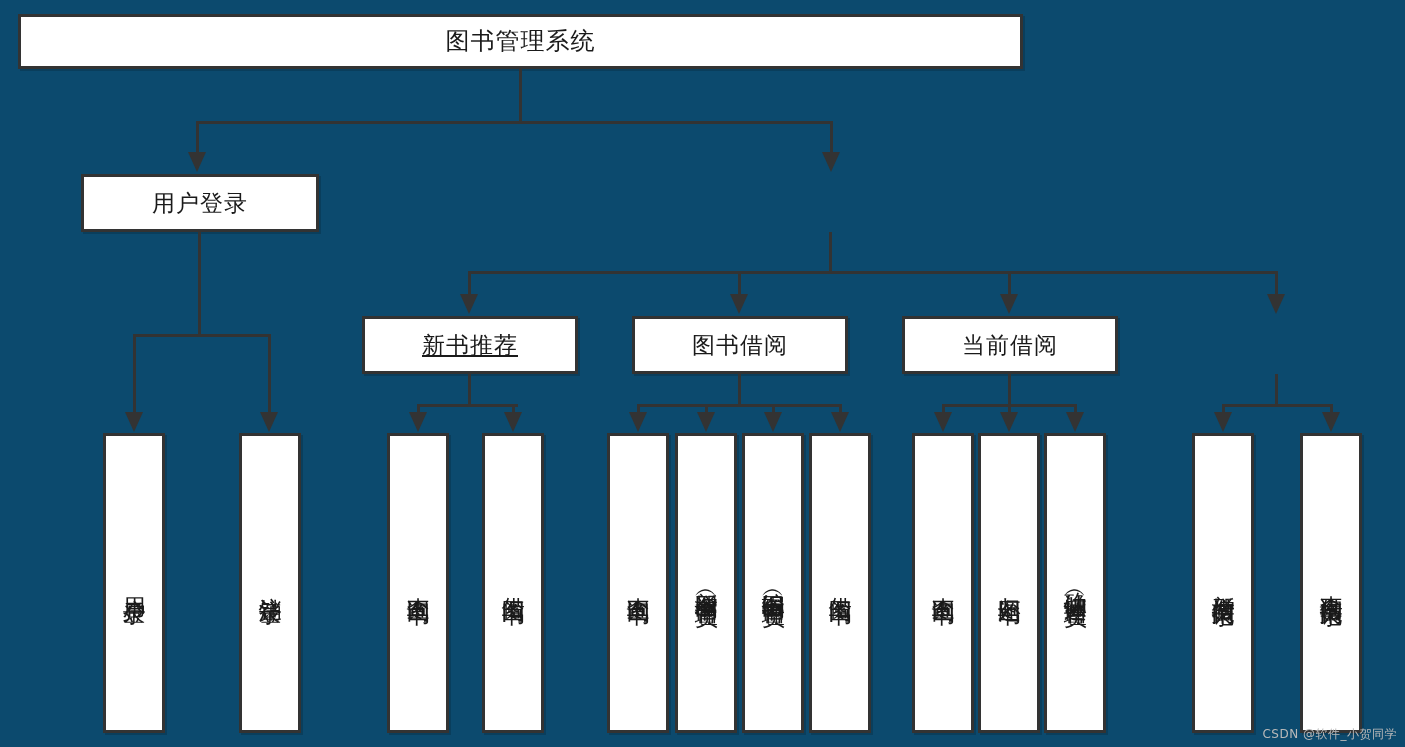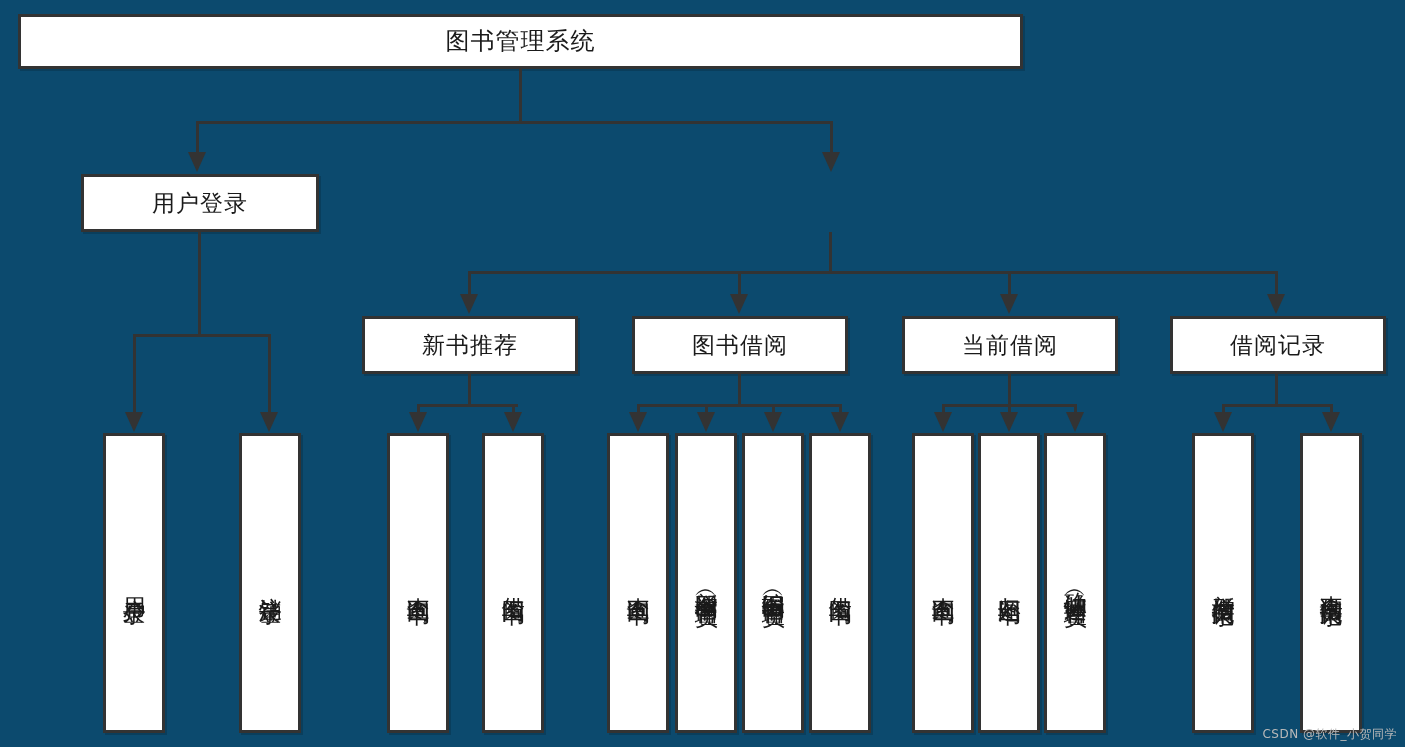--- a/index.html
+++ b/index.html
@@ -120,31 +120,28 @@
 
   <div class="conn v" style="left:738px; top:271px; height:26px;"></div>
   <div class="arrow" style="left:730px; top:294px;"></div>
 
   <div class="conn v" style="left:1008px; top:271px; height:26px;"></div>
   <div class="arrow" style="left:1000px; top:294px;"></div>
 
   <div class="conn v" style="left:1275px; top:271px; height:26px;"></div>
   <div class="arrow" style="left:1267px; top:294px;"></div>
 
-  <div class="node" style="left:362px; top:316px; width:216px; height:58px;">
+  <div class="node" style="left:362px; top:316px; width:216px; height:58px;text-decoration:underline;">
     <span class="label">新书推荐</span>
   </div>
   <div class="node" style="left:902px; top:316px; width:216px; height:58px;">
     <span class="label">当前借阅</span>
   </div>
   <div class="node" style="left:632px; top:316px; width:216px; height:58px;">
     <span class="label">图书借阅</span>
-  </div>
-  <div class="node" style="left:1170px; top:316px; width:216px; height:58px;">
-    <span class="label">借阅记录</span>
   </div>
 
   <div class="conn v" style="left:468px; top:374px; height:32px;"></div>
   <div class="conn h" style="left:417px; top:404px; width:101px;"></div>
   <div class="conn v" style="left:417px; top:404px; height:11px;"></div>
   <div class="arrow" style="left:409px; top:412px;"></div>
   <div class="conn v" style="left:512px; top:404px; height:11px;"></div>
   <div class="arrow" style="left:504px; top:412px;"></div>
 
   <div class="conn v" style="left:738px; top:374px; height:32px;"></div>

